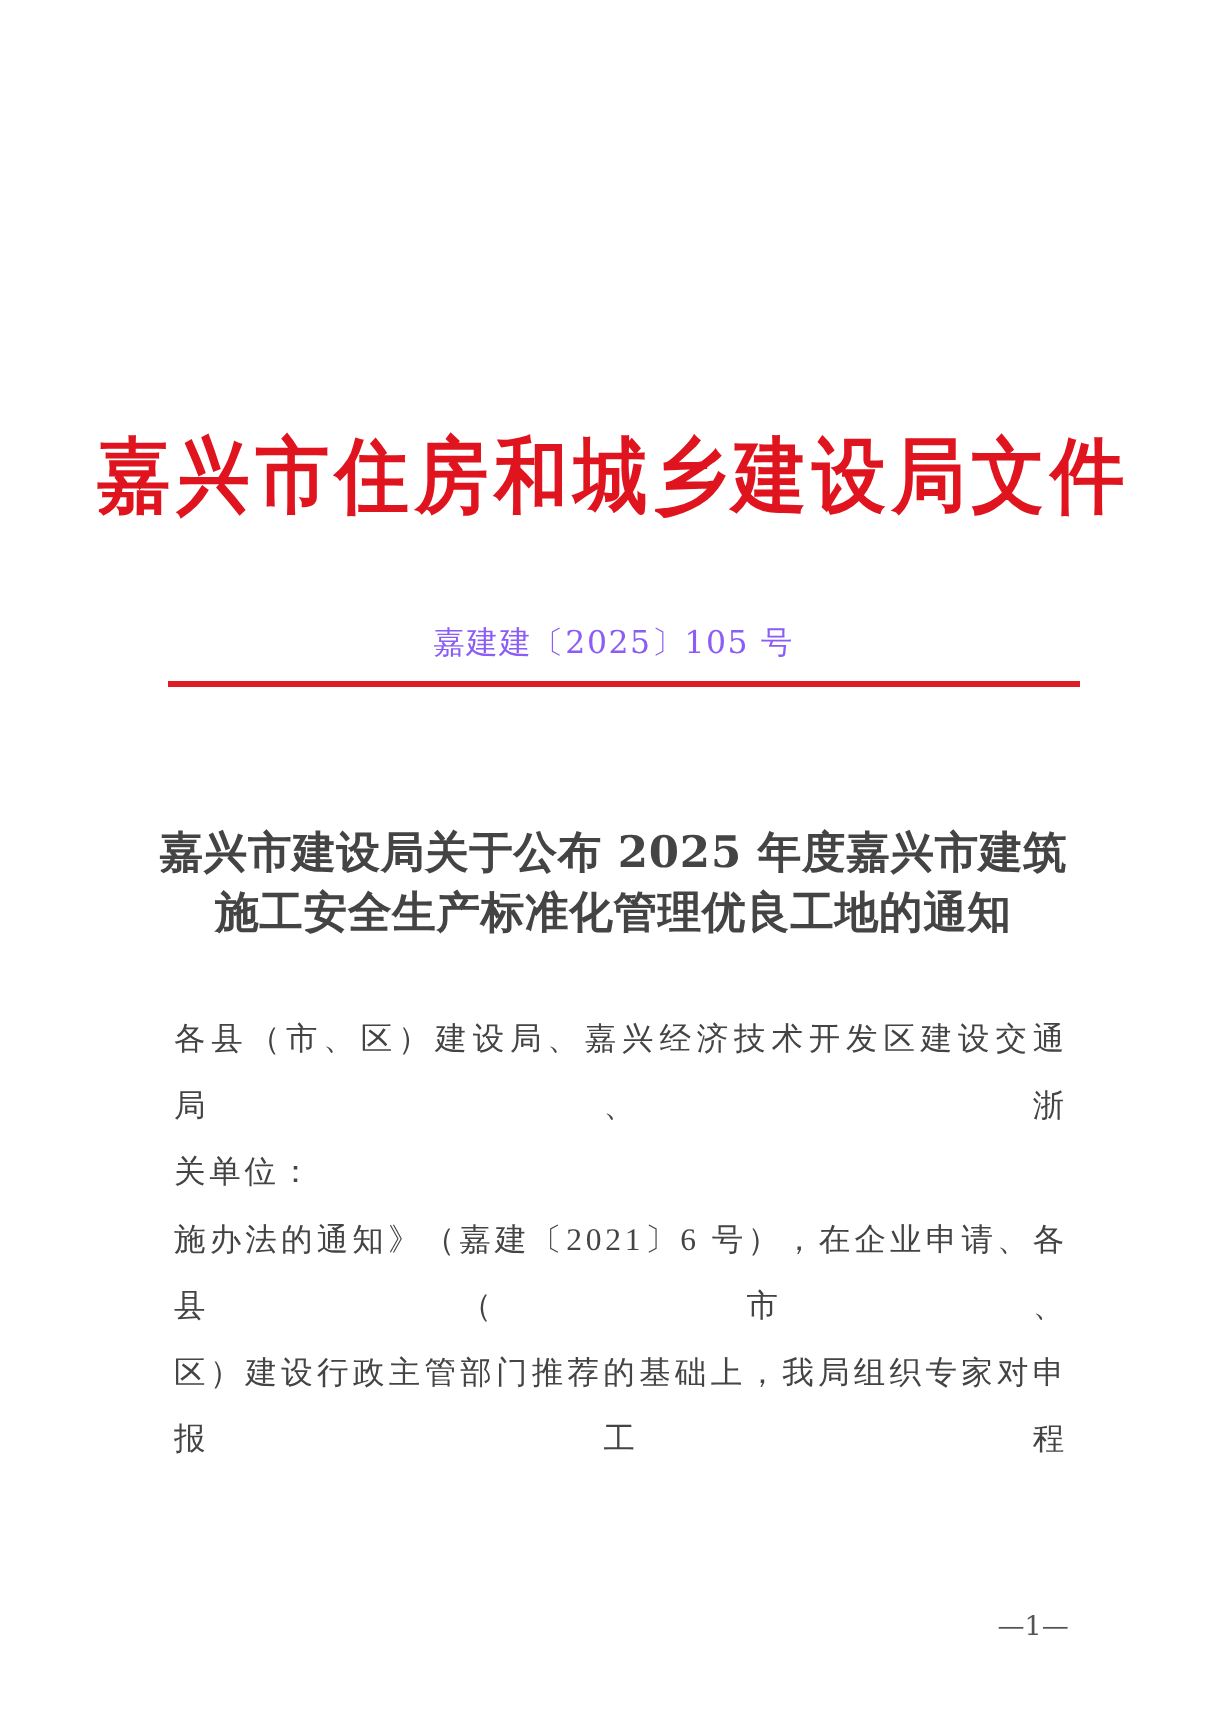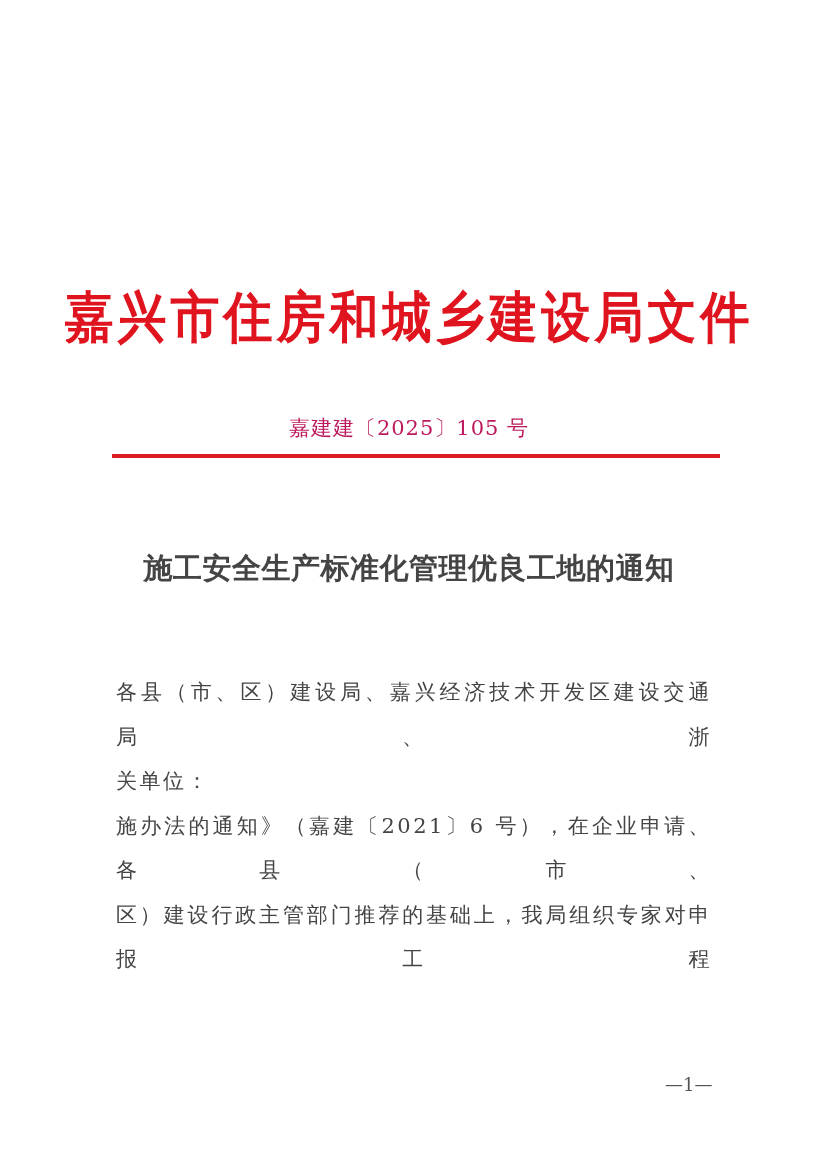--- a/index.html
+++ b/index.html
@@ -12,52 +12,53 @@
     .masthead {
       position: absolute; left: 0; right: 0; top: 278px;
       text-align: center;
       font-family: "DejaVu Sans", "Liberation Sans", sans-serif;
       font-weight: bold; font-size: 49px; letter-spacing: 4px;
       color: #e0141e; line-height: 80px;
       transform: scaleY(1.12);
     }
     .docno {
       position: absolute; left: 0; right: 0; top: 414px;
-      text-align: center; font-size: 21px; color: #be185d; letter-spacing: 1px;
+      text-align: center; font-size: 21px; color: #8b5cf6; letter-spacing: 1px;
     }
     .redline {
       position: absolute; left: 112px; top: 454px; width: 608px; height: 4px;
       background: #dd1c24;
     }
     .title {
       position: absolute; left: 100px; right: 100px; top: 548px;
       text-align: center; font-size: 29px; font-weight: bold; color: #444;
       line-height: 40px; letter-spacing: 0.5px;
     }
     .body {
       position: absolute; left: 116px; width: 596px; top: 670px;
       font-size: 21px; line-height: 44.5px; color: #444;
       letter-spacing: 2.5px;
     }
-    .body p { margin: 0; text-align: justify; text-align-last: justify; }
+    .body p { margin: 0; text-align: justify; text-align-last: justify; font-family: Liberation Serif, serif; }
     .body p.last { text-align-last: left; }
     .indent { text-indent: 2em; }
     .pageno {
       position: absolute; left: 665px; top: 1074px;
       font-size: 18px; color: #555;
     }
   </style>
 </head>
 <body>
 
 <div class="masthead">嘉兴市住房和城乡建设局文件</div>
 <div class="docno">嘉建建〔2025〕105 号</div>
 <div class="redline"></div>
 
 <div class="title">
+  <div>嘉兴市建设局关于公布 2025 年度嘉兴市建筑</div>
   <div>施工安全生产标准化管理优良工地的通知</div>
 </div>
 
 <div class="body">
   <p>各县（市、区）建设局、嘉兴经济技术开发区建设交通局、浙</p>
   <p class="last">关单位：</p>
   <p>施办法的通知》（嘉建〔2021〕6 号），在企业申请、各县（市、</p>
   <p>区）建设行政主管部门推荐的基础上，我局组织专家对申报工程</p>
 
 </div>

